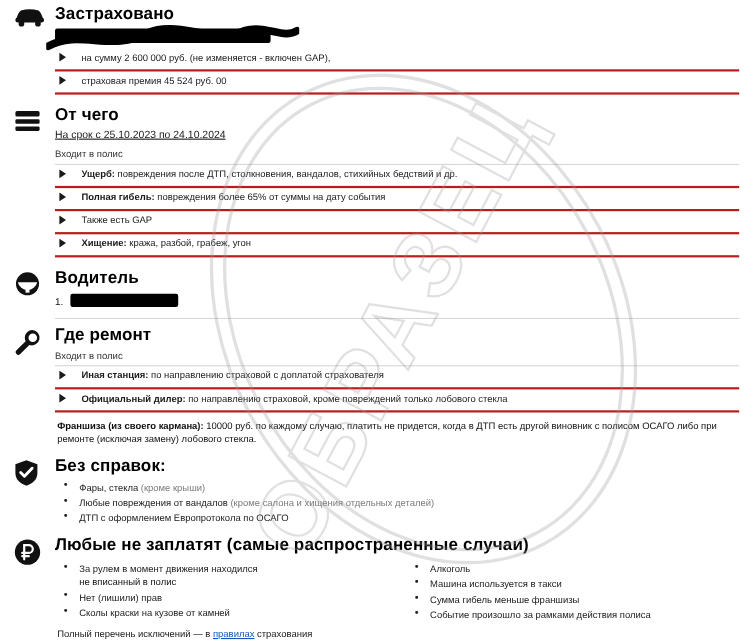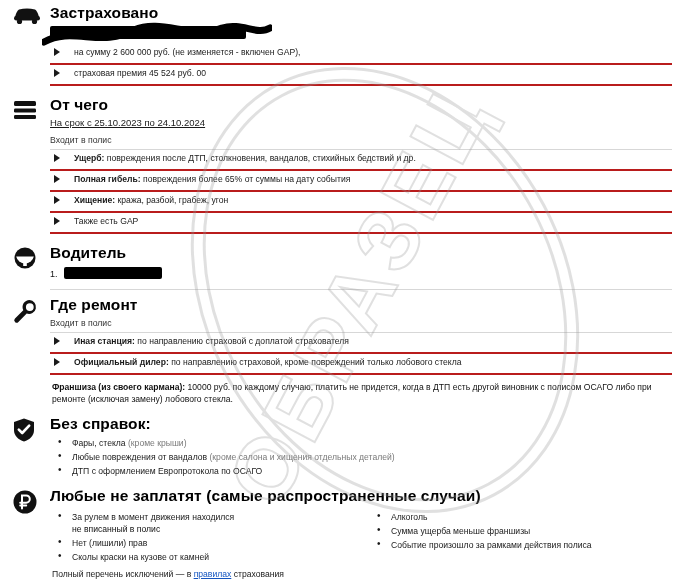--- a/index.html
+++ b/index.html
@@ -208,25 +208,25 @@
     <div class="flag-row">
       <span class="flag"></span>
       <b>Ущерб:</b><span> повреждения после ДТП, столкновения, вандалов, стихийных бедствий и др.</span>
     </div>
     <div class="flag-row">
       <span class="flag"></span>
       <b>Полная гибель:</b><span> повреждения более 65% от суммы на дату события</span>
     </div>
     <div class="flag-row">
       <span class="flag"></span>
+      <span>Также есть GAP</span>
+    </div>
+    <div class="flag-row">
+      <span class="flag"></span>
       <b>Хищение:</b><span> кража, разбой, грабеж, угон</span>
-    </div>
-    <div class="flag-row">
-      <span class="flag"></span>
-      <span>Также есть GAP</span>
     </div>
   </div>
 
   <div class="section blk">
     <span class="sec-icon">
       <svg width="26" height="24" viewBox="0 0 26 24">
         <circle cx="13" cy="12" r="10.5" fill="#111"></circle>
         <path d="M4.2 10.5 h17.6 a9 9 0 0 1 -17.6 0 z" fill="#ffffff"></path>
         <rect x="11.2" y="12" width="3.6" height="8" fill="#ffffff"></rect>
       </svg>
@@ -302,21 +302,24 @@
         </div>
         <div class="dot-row">
           <span>Сколы краски на кузове от камней</span>
         </div>
       </div>
       <div class="col" style="padding-left:16px;">
         <div class="dot-row">
           <span>Алкоголь</span>
         </div>
         <div class="dot-row">
-          <span>Сумма ущерба меньше франшизы</span>
+          <span>Машина используется в такси</span>
+        </div>
+        <div class="dot-row">
+          <span>Сумма гибель меньше франшизы</span>
         </div>
         <div class="dot-row">
           <span>Событие произошло за рамками действия полиса</span>
         </div>
       </div>
     </div>
     <div class="footlink" style="padding-left:2px;">
       <span>Полный перечень исключений — в </span><a href="#">правилах</a><span> страхования</span>
     </div>
   </div>

